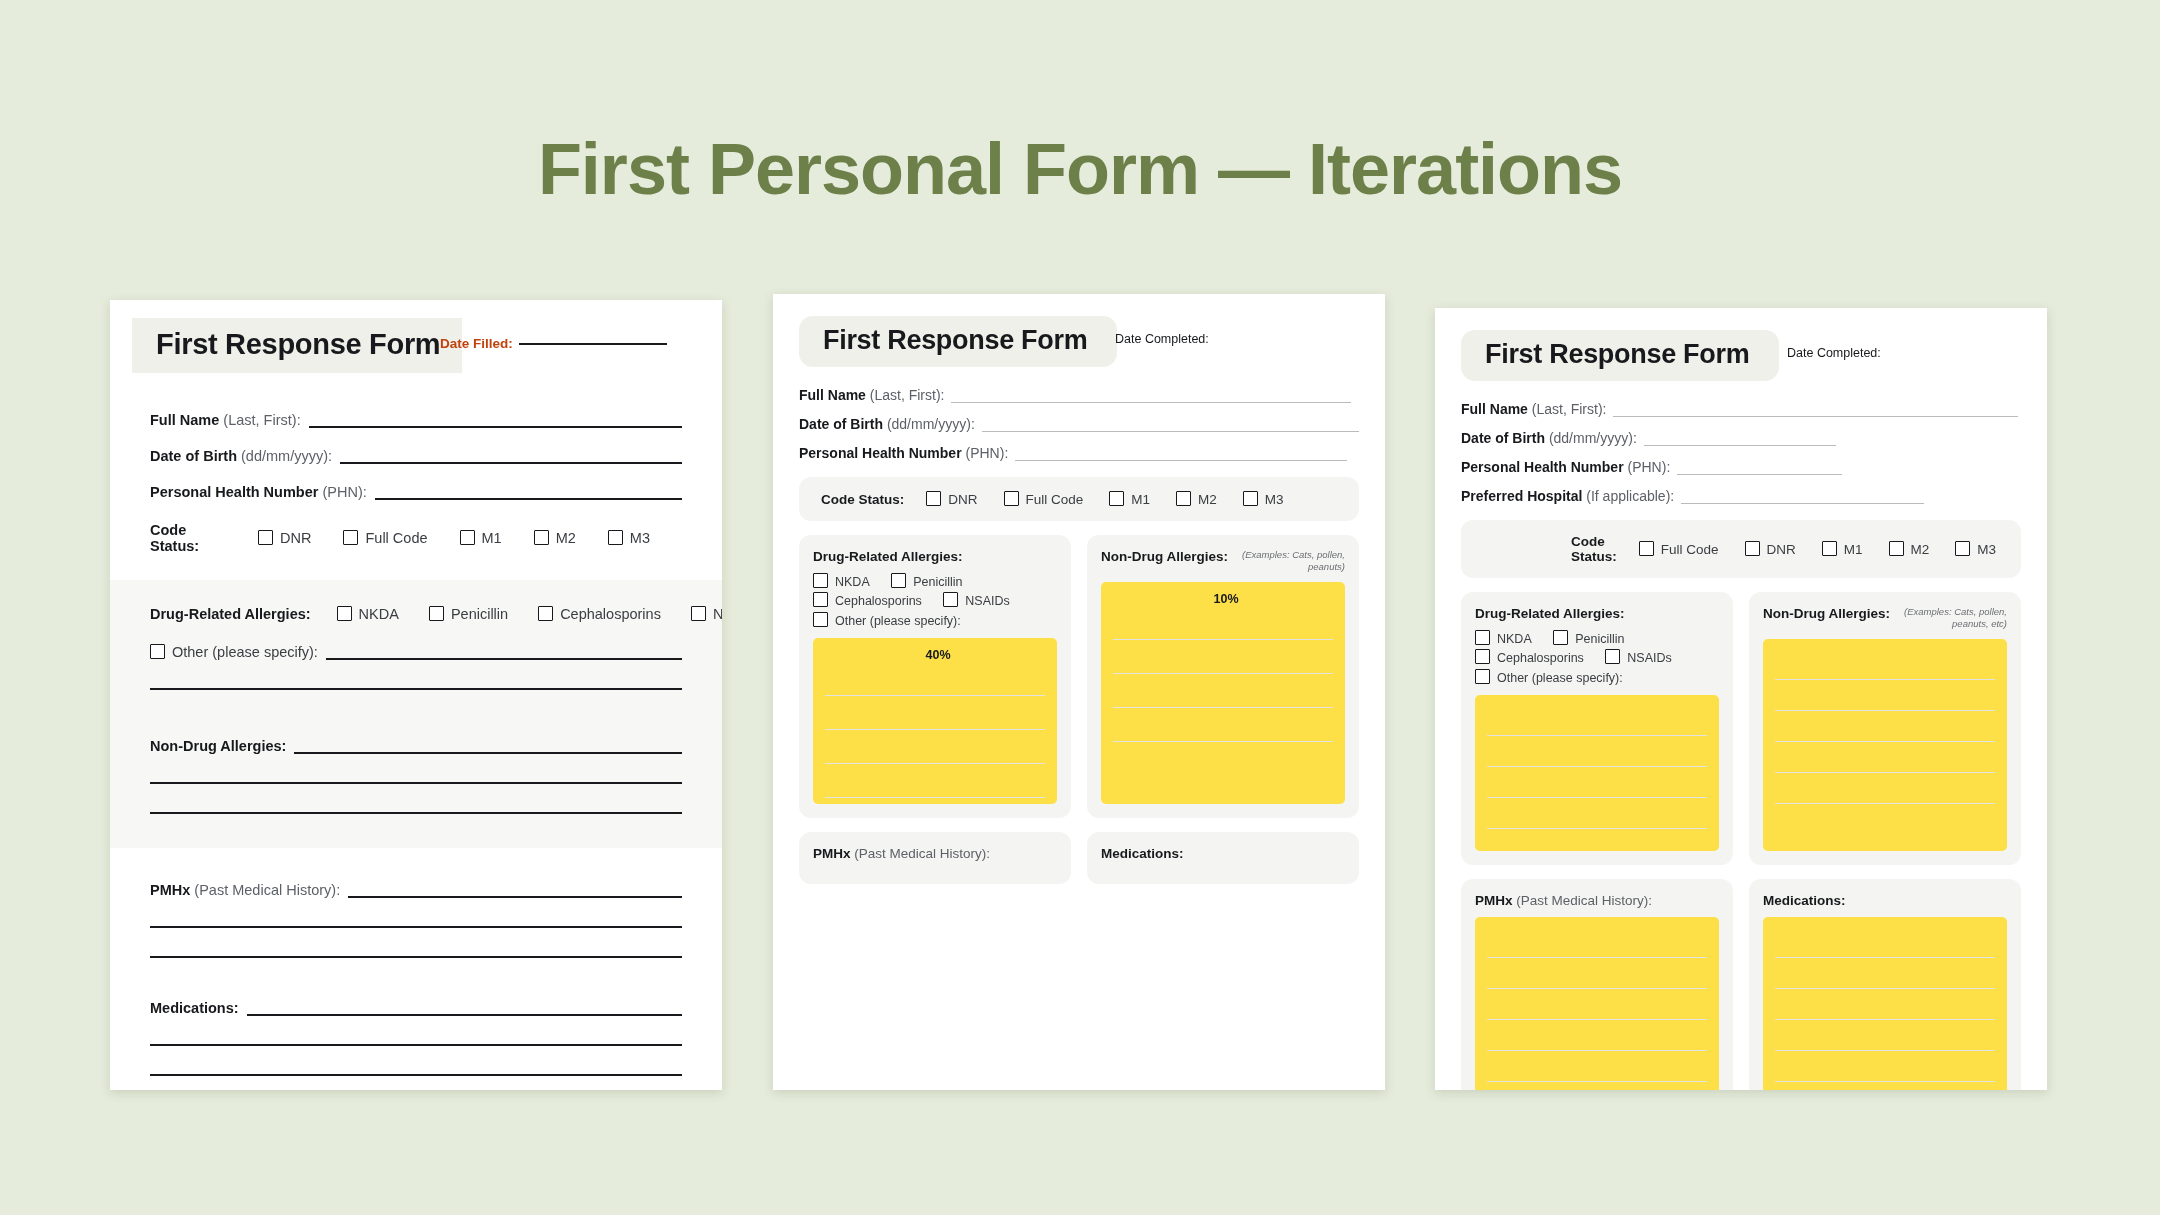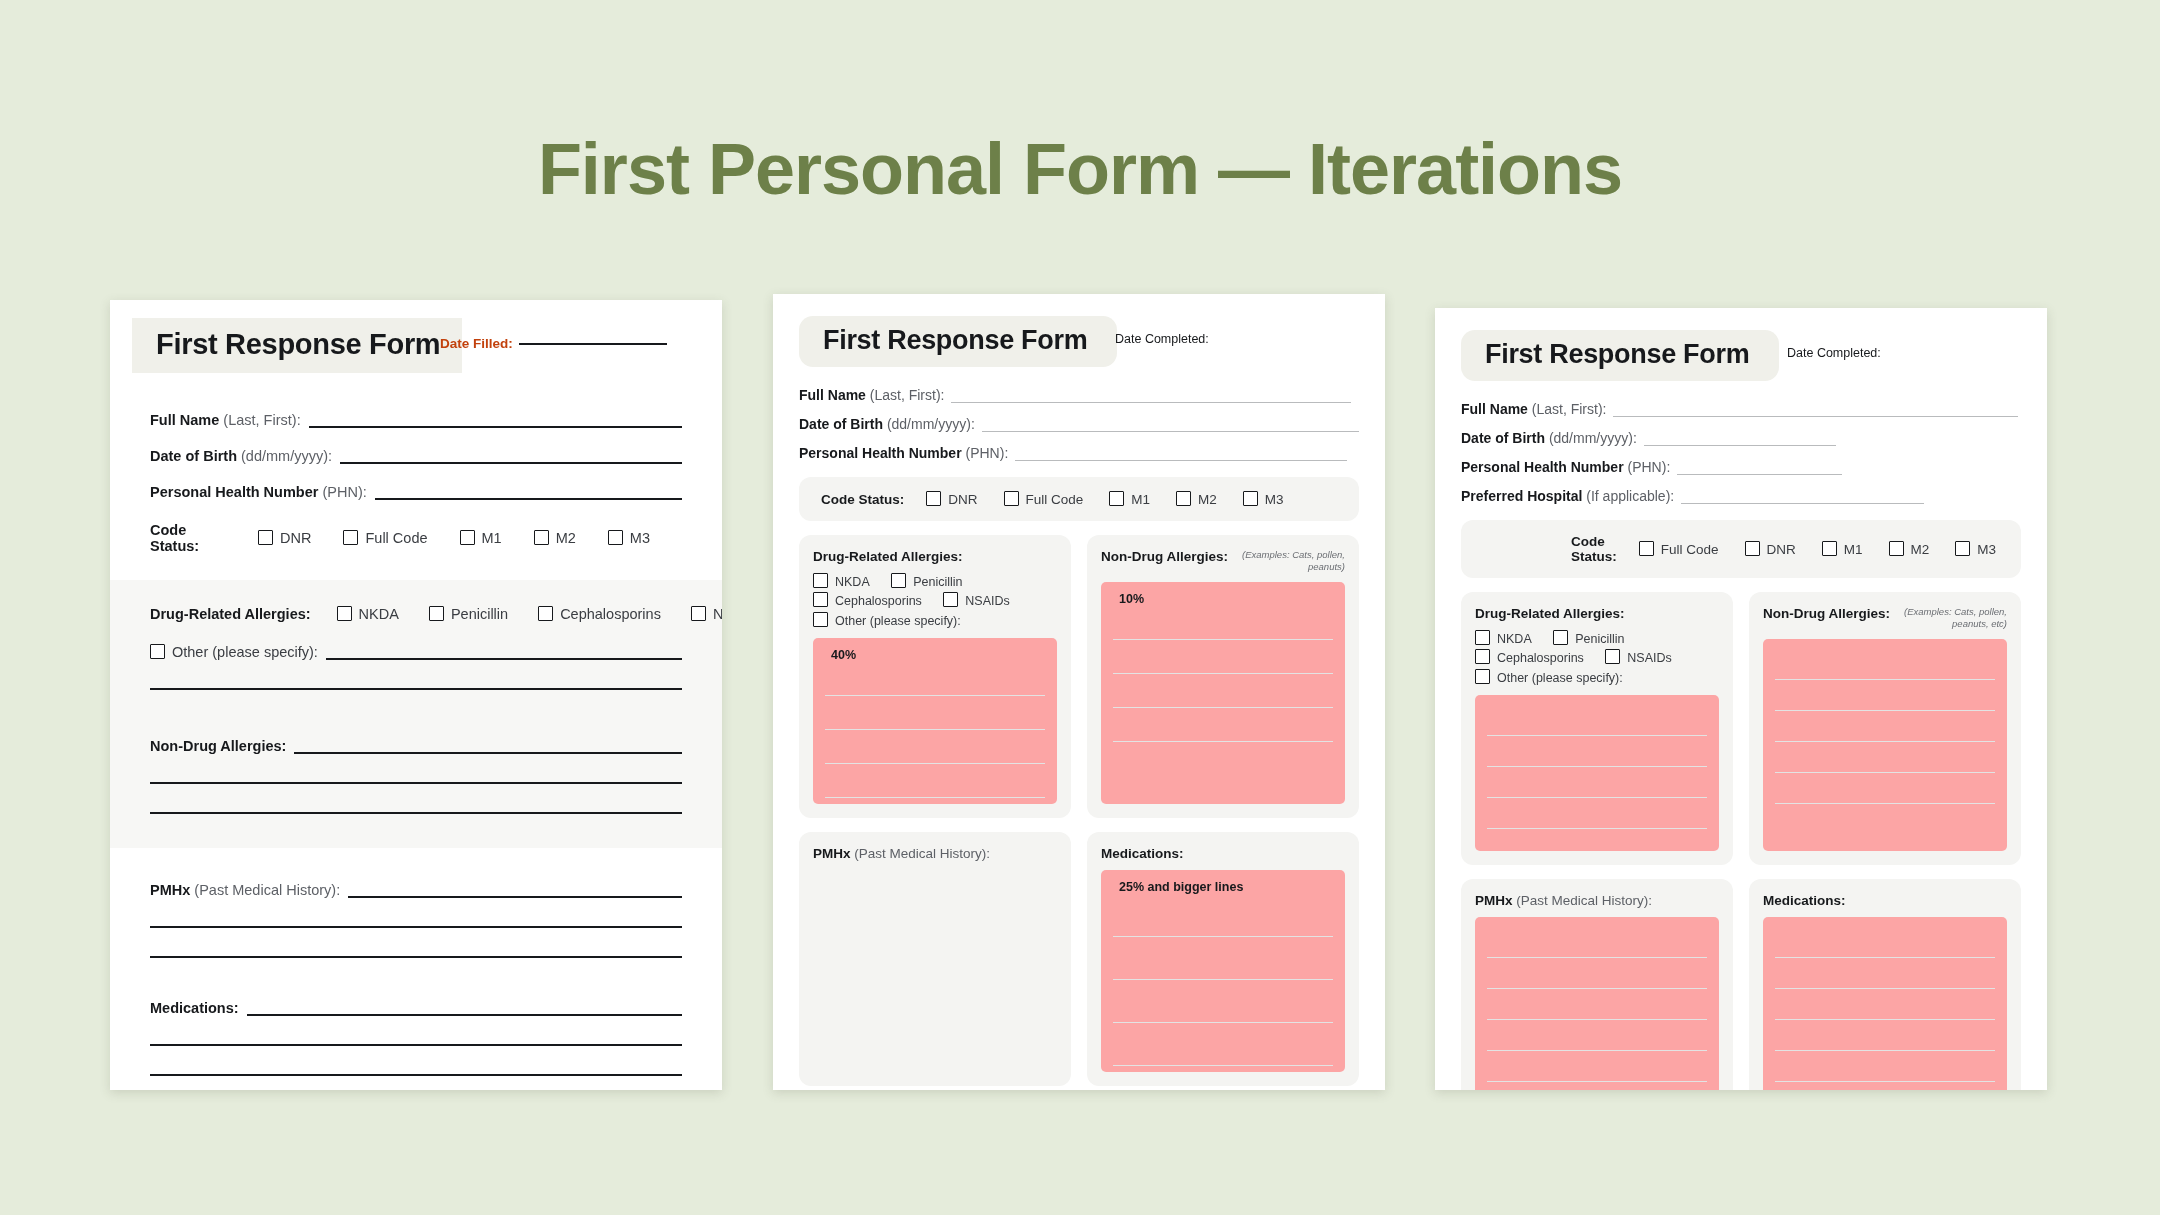--- a/index.html
+++ b/index.html
@@ -130,22 +130,22 @@
     margin-bottom:9px;
   }
   .vc-note{
     font-size:9.5px;font-style:italic;font-weight:normal;color:#6b6e73;
     white-space:normal;text-align:right;line-height:1.25;max-width:108px;
     margin-left:8px;
   }
   .vc-chk-list{font-size:12.5px;color:#3a3d42;line-height:1.55;margin-bottom:7px;}
   .vc-chk-list .opt{margin-right:18px;white-space:nowrap;display:inline-block;}
   .vc-write{
-    background:#fca5a5;border-radius:5px;flex:1;position:relative;
-    padding:10px 12px 6px 12px;overflow:hidden;
+    background:#fde047;border-radius:5px;flex:1;position:relative;
+    padding:10px 12px 6px 12px;overflow:hidden;text-align:center;
   }
   .vc-write .wline{ border-bottom:1px solid #e3e3e3; }
   .vc-write .wtext{
     font-size:12.5px;font-weight:bold;color:#17191c;white-space:nowrap;
     padding-left:6px;
   }
 
   
   #panel-2 .vc-date{left:316px;}
   #panel-2 .vc-write .wline{height:33px;}
@@ -304,27 +304,20 @@
   <div class="vc-grid">
     <div class="vc-card">
       <div class="vc-card-head">
         <span><span>PMHx</span><span style="font-weight:normal;color:#5d6066;"> (Past Medical History):</span></span>
       </div>
     </div>
     <div class="vc-card med-write">
       <div class="vc-card-head">
         <span>Medications:</span>
       </div>
-      <div class="vc-write bottom-write">
-        <div class="wtext">25% and bigger lines</div>
-        <div class="wline" style="height:42px;"></div>
-        <div class="wline" style="height:42px;"></div>
-        <div class="wline" style="height:42px;"></div>
-        <div class="wline" style="height:42px;"></div>
-      </div>
     </div>
   </div>
  </div>
 </div>
 
 <div class="panel" id="panel-3">
  <div class="vc-inner">
   <div class="vc-head">
     <div class="vc-title-chip">First Response Form</div>
     <div class="vc-date">Date Completed:</div>

